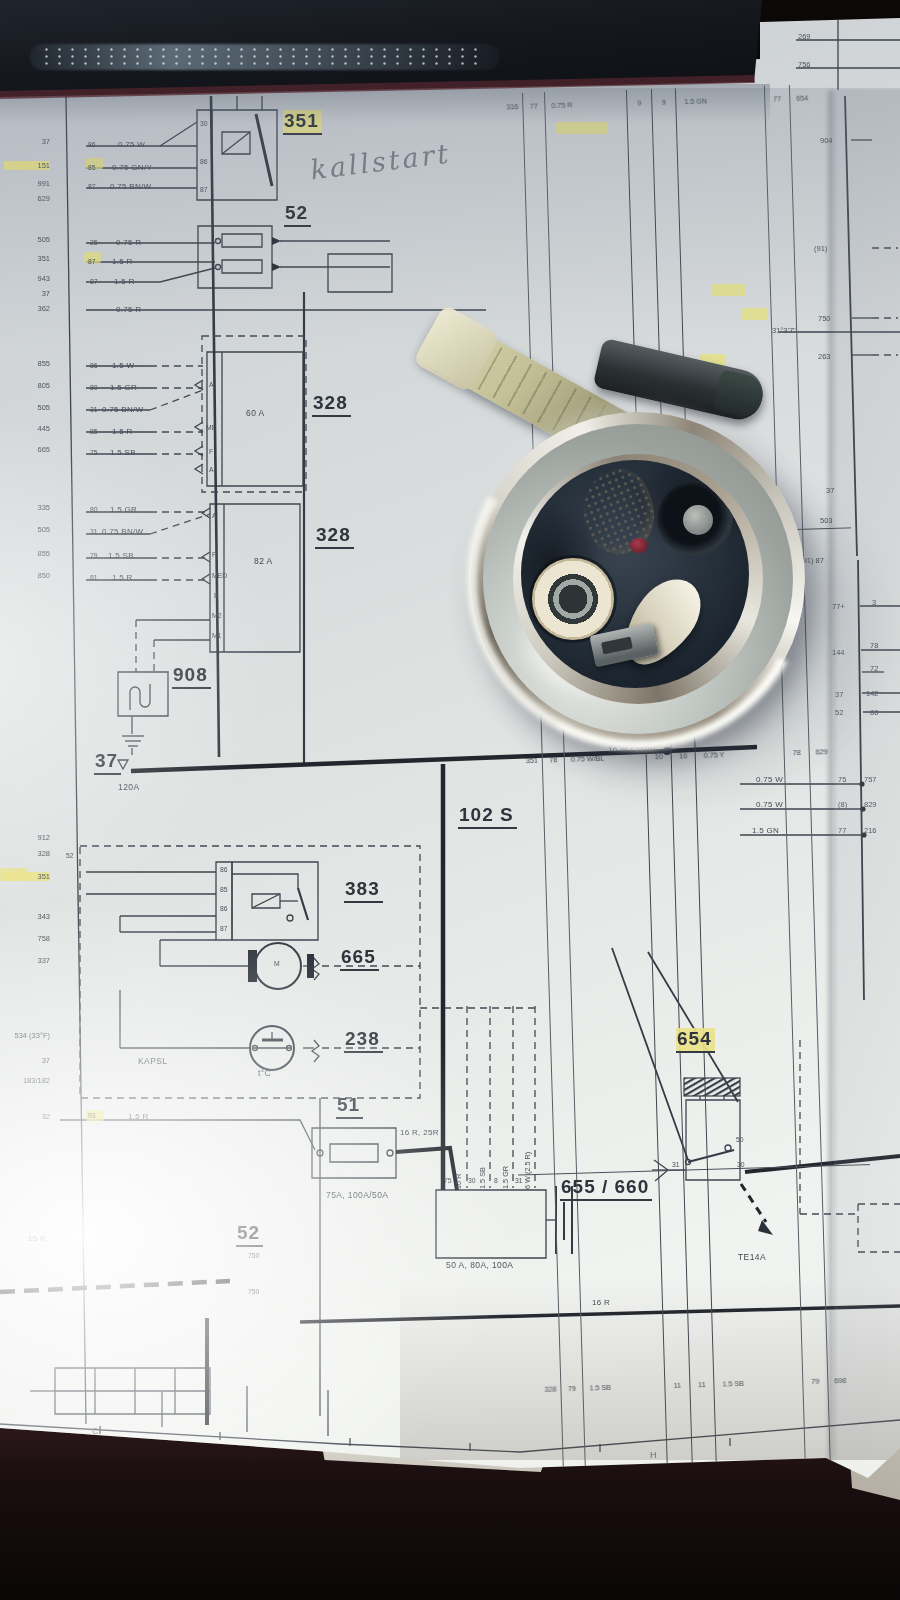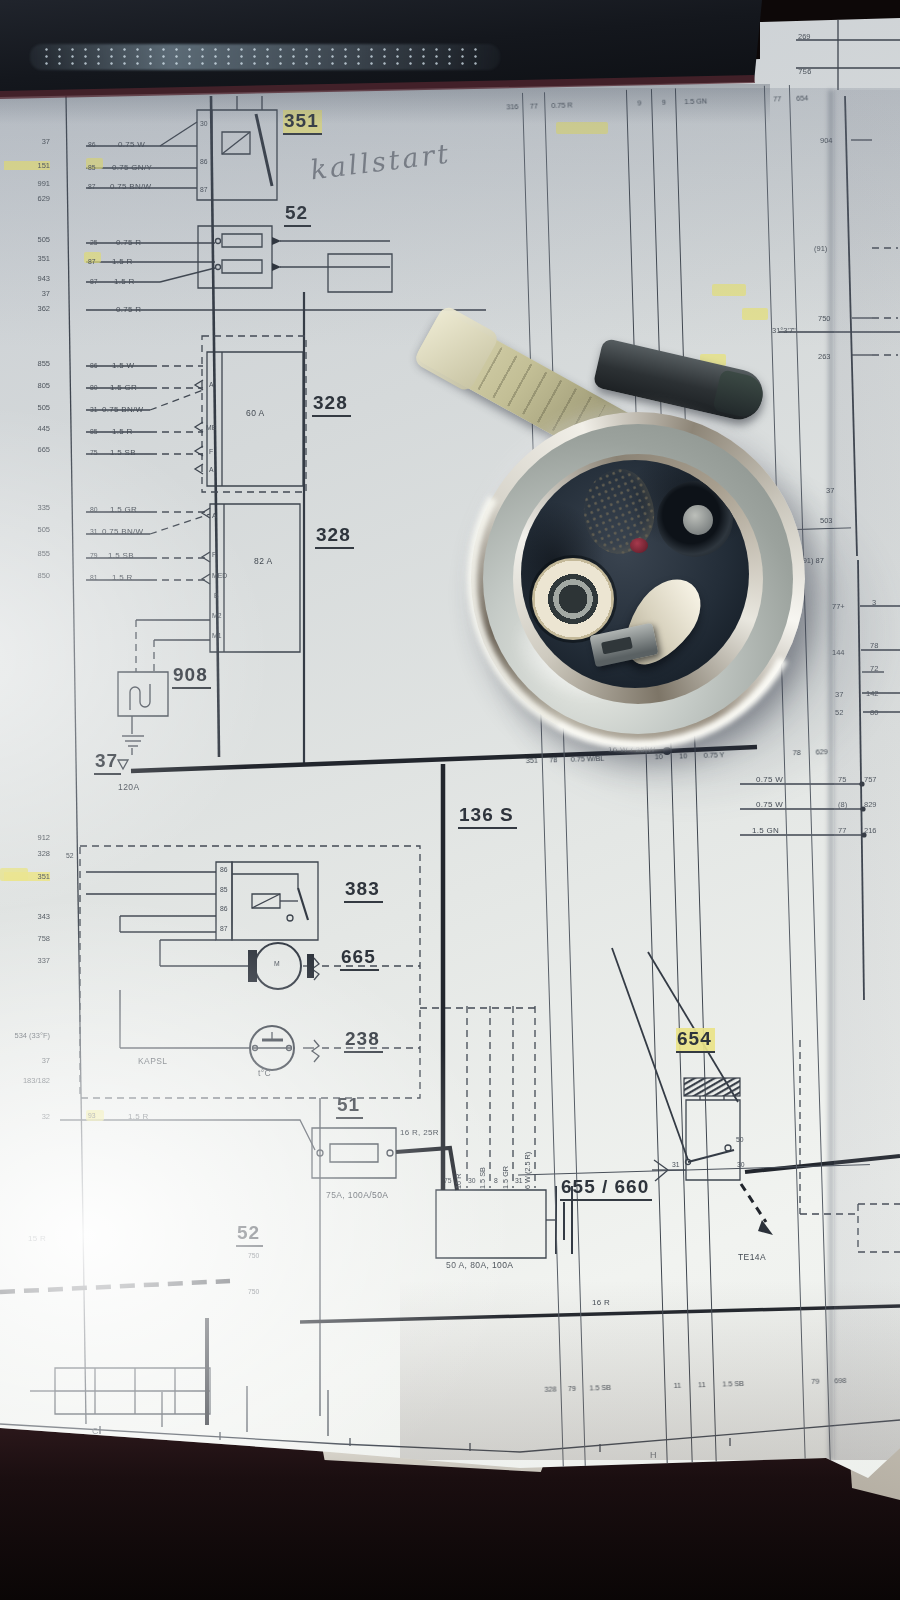--- a/index.html
+++ b/index.html
@@ -419,21 +419,21 @@
       </div>
 
     <div class="lablayer">
 
     <span class="comp hl" style="left: 283px; top: 110px;">351</span>
         <span class="comp" style="left: 284px; top: 202px;">52</span>
         <span class="comp" style="left: 312px; top: 392px;">328</span>
         <span class="comp" style="left: 315px; top: 524px;">328</span>
         <span class="comp" style="left: 172px; top: 664px;">908</span>
         <span class="comp" style="left: 94px; top: 750px;">37</span>
-        <span class="comp" style="left: 458px; top: 804px;">136 S</span>
+        <span class="comp" style="left: 458px; top: 804px;">102 S</span>
         <span class="comp" style="left: 344px; top: 878px;">383</span>
         <span class="comp" style="left: 340px; top: 946px;">665</span>
         <span class="comp" style="left: 344px; top: 1028px;">238</span>
         <span class="comp" style="left: 336px; top: 1094px;">51</span>
         <span class="comp hl" style="left: 676px; top: 1028px;">654</span>
         <span class="comp" style="left: 560px; top: 1176px;">655 / 660</span>
         <span class="comp" style="left: 236px; top: 1222px;">52</span>
       </div>
 
     <div class="lablayer">
@@ -540,21 +540,21 @@
         <span class="ml" style="top: 956px;">337</span>
         <span class="ml" style="top: 1031px;">534 (33°F)</span>
         <span class="ml" style="top: 1056px;">37</span>
         <span class="ml" style="top: 1076px;">183/182</span>
         <span class="ml" style="top: 1112px;">32</span>
       </div>
 
     <div class="lablayer">
 
     <span class="mr" style="left: 798px; top: 32px;">269</span>
-        <span class="mr" style="left: 798px; top: 68px; font-family: Liberation Mono, monospace;">756</span>
+        <span class="mr" style="left: 798px; top: 60px;">756</span>
         <span class="mr" style="left: 820px; top: 136px;">904</span>
         <span class="mr" style="left: 814px; top: 244px;">(91)</span>
         <span class="mr" style="left: 818px; top: 314px;">750</span>
         <span class="mr" style="left: 818px; top: 352px;">263</span>
         <span class="mr" style="left: 772px; top: 326px;">31°3'7"</span>
         <span class="mr" style="left: 826px; top: 486px;">37</span>
         <span class="mr" style="left: 820px; top: 516px;">503</span>
         <span class="mr" style="left: 796px; top: 556px;">(291) 87</span>
         <span class="mr" style="left: 832px; top: 602px;">77+</span>
         <span class="mr" style="left: 832px; top: 648px;">144</span>

